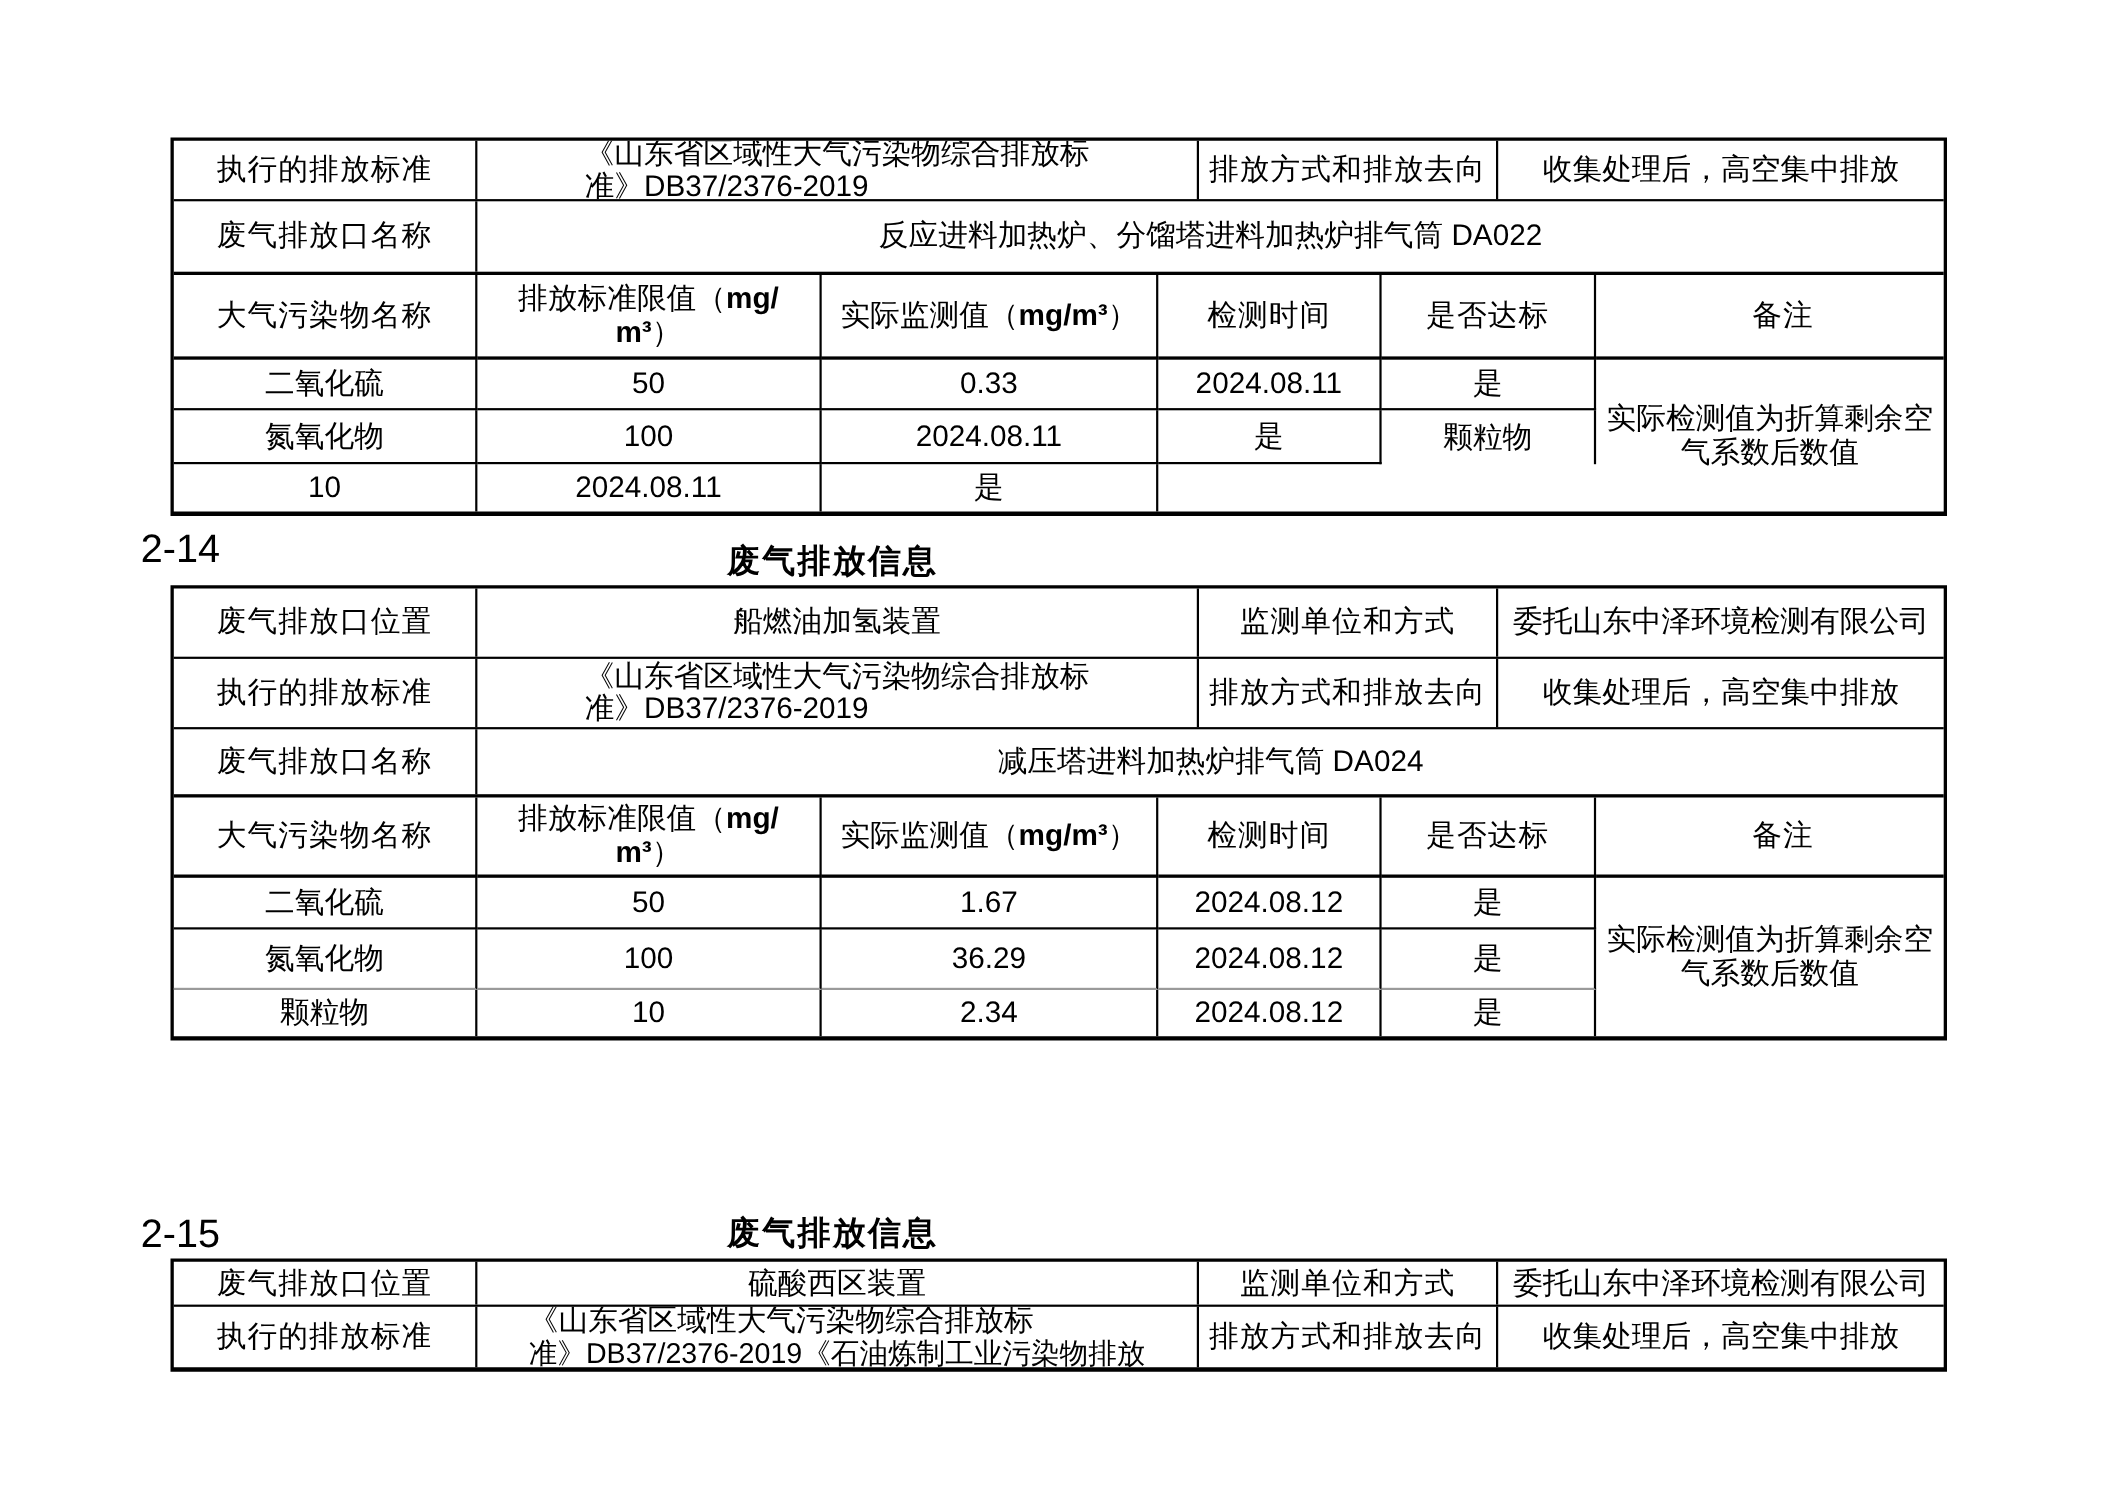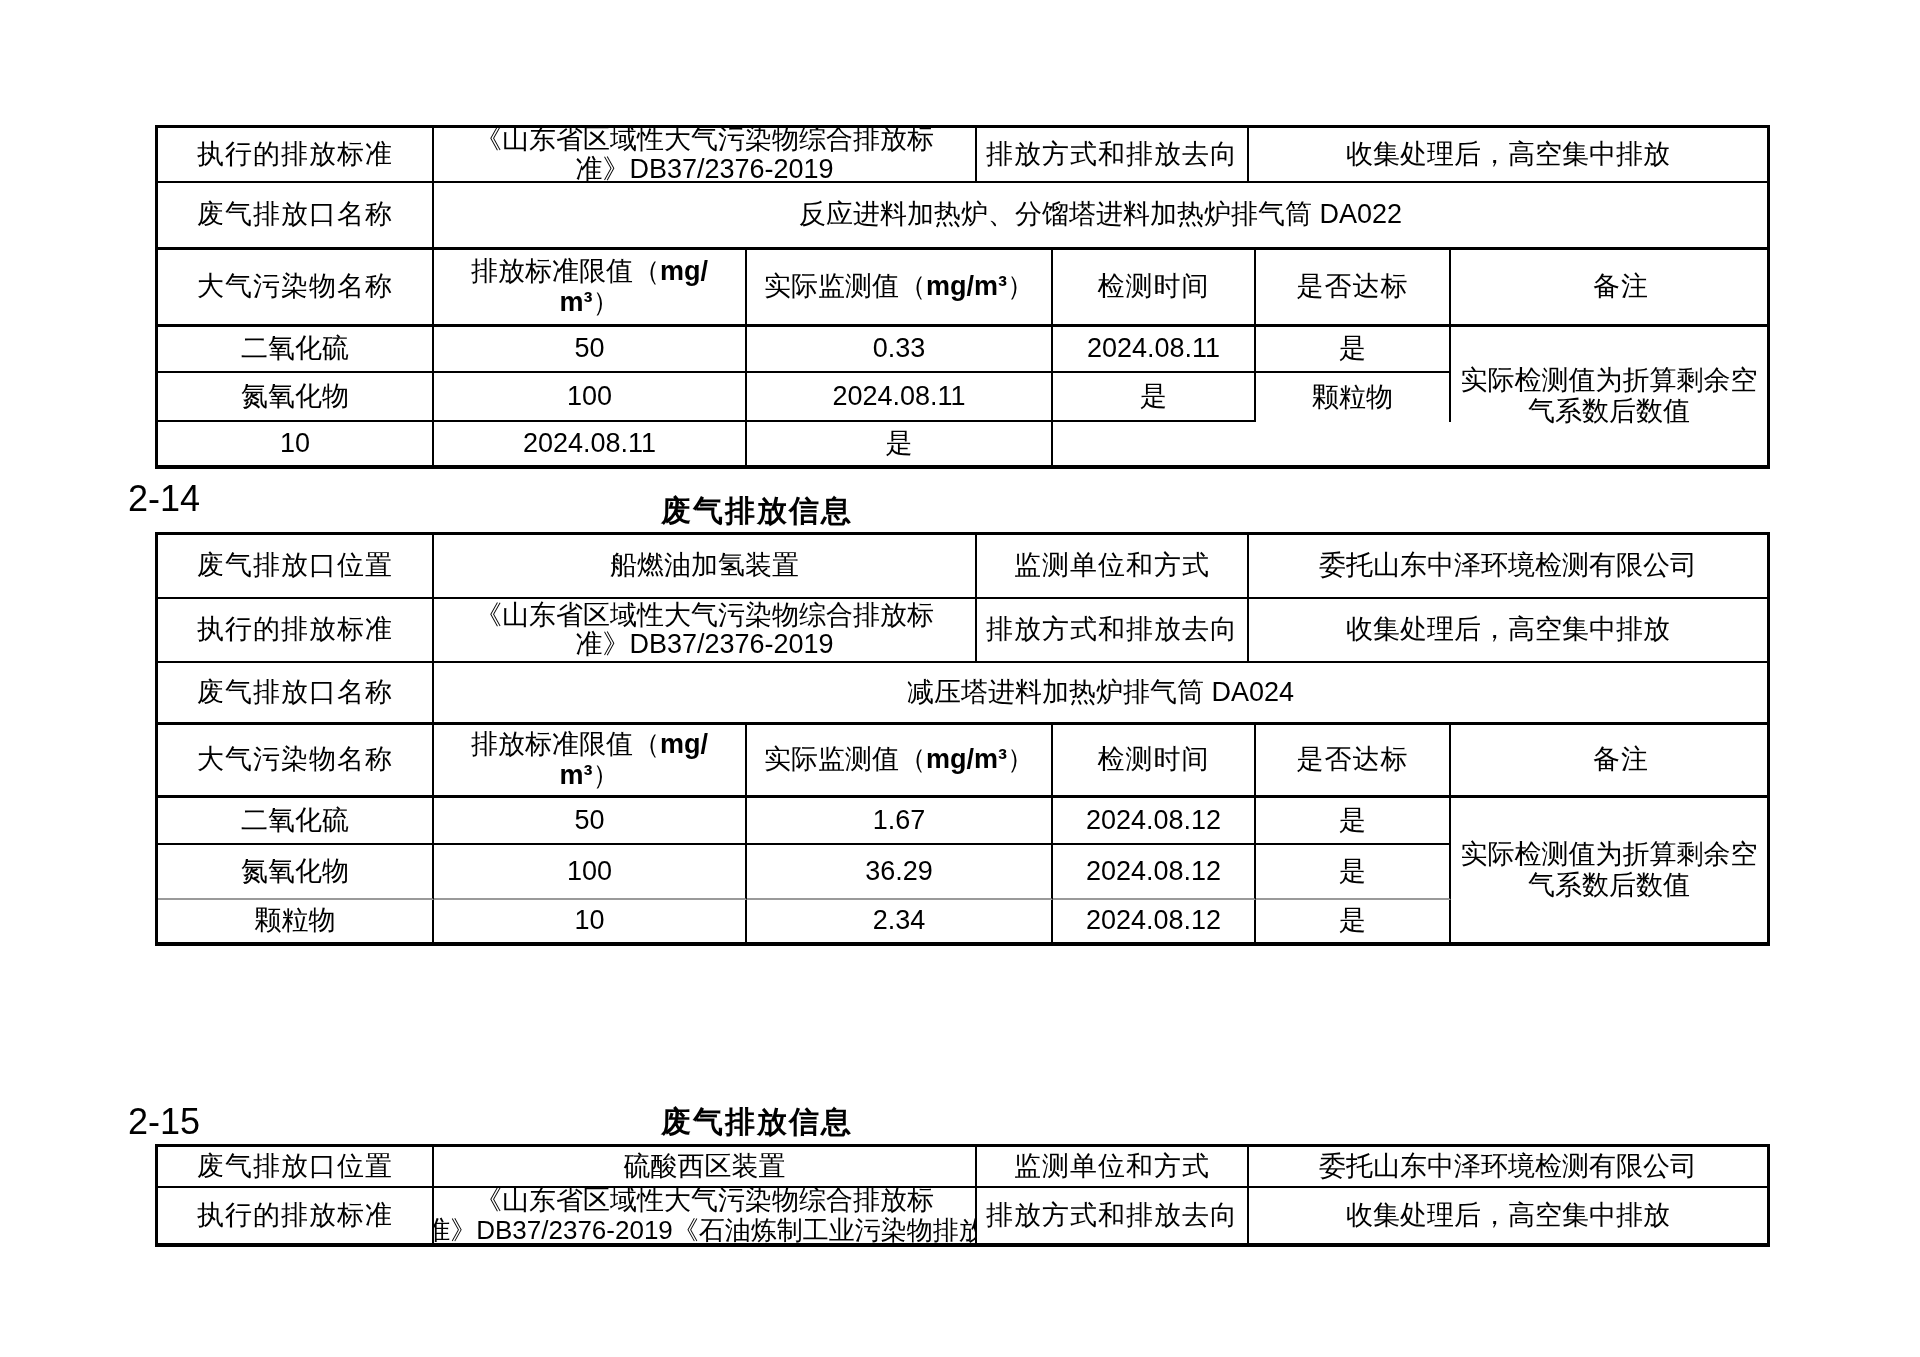--- a/index.html
+++ b/index.html
@@ -5,23 +5,23 @@
   html,body{margin:0;padding:0;background:#fff;}
   .page{position:relative;width:1920px;height:1357px;background:#fff;overflow:hidden;
         font-family:"Liberation Sans",sans-serif;color:#000;}
   .content{position:absolute;left:155px;top:0;width:1615px;}
 
   
   .tbl{box-sizing:border-box;width:1615px;border:3px solid #000;border-bottom-width:4px;background:#fff;}
   .row{display:flex;border-bottom:2px solid #000;box-sizing:border-box;}
   .rB{border-bottom-width:3px;}
   .icell{box-sizing:border-box;border-right:2px solid #000;display:flex;align-items:center;
-         justify-content:center;text-align:center;font-size:27px;line-height:1.08;overflow:hidden;padding:0 4px;}
+         justify-content:center;font-size:27px;line-height:1.08;overflow:hidden;padding:0 4px;}
   .icell.last{border-right:none;flex:1;}
-  .w276{width:276px;} .w577{width:543px;} .w272{width:272px;}
+  .w276{width:276px;} .w577{width:656px;} .w272{width:272px;}
   .lab{letter-spacing:1px;}
 
   
   .poll{display:grid;grid-template-columns:276px 313px 306px 203px 195px 1fr;}
   .pcell{box-sizing:border-box;border-right:2px solid #000;border-bottom:2px solid #000;
          display:flex;align-items:center;justify-content:center;text-align:center;
          font-size:27px;line-height:1.15;overflow:hidden;padding:0 4px;}
   .pcell.hdr{border-bottom-width:3px;}
   .pcell.noR{border-right:none;padding-left:28px;}
   .pcell.nb{border-bottom:none;}

